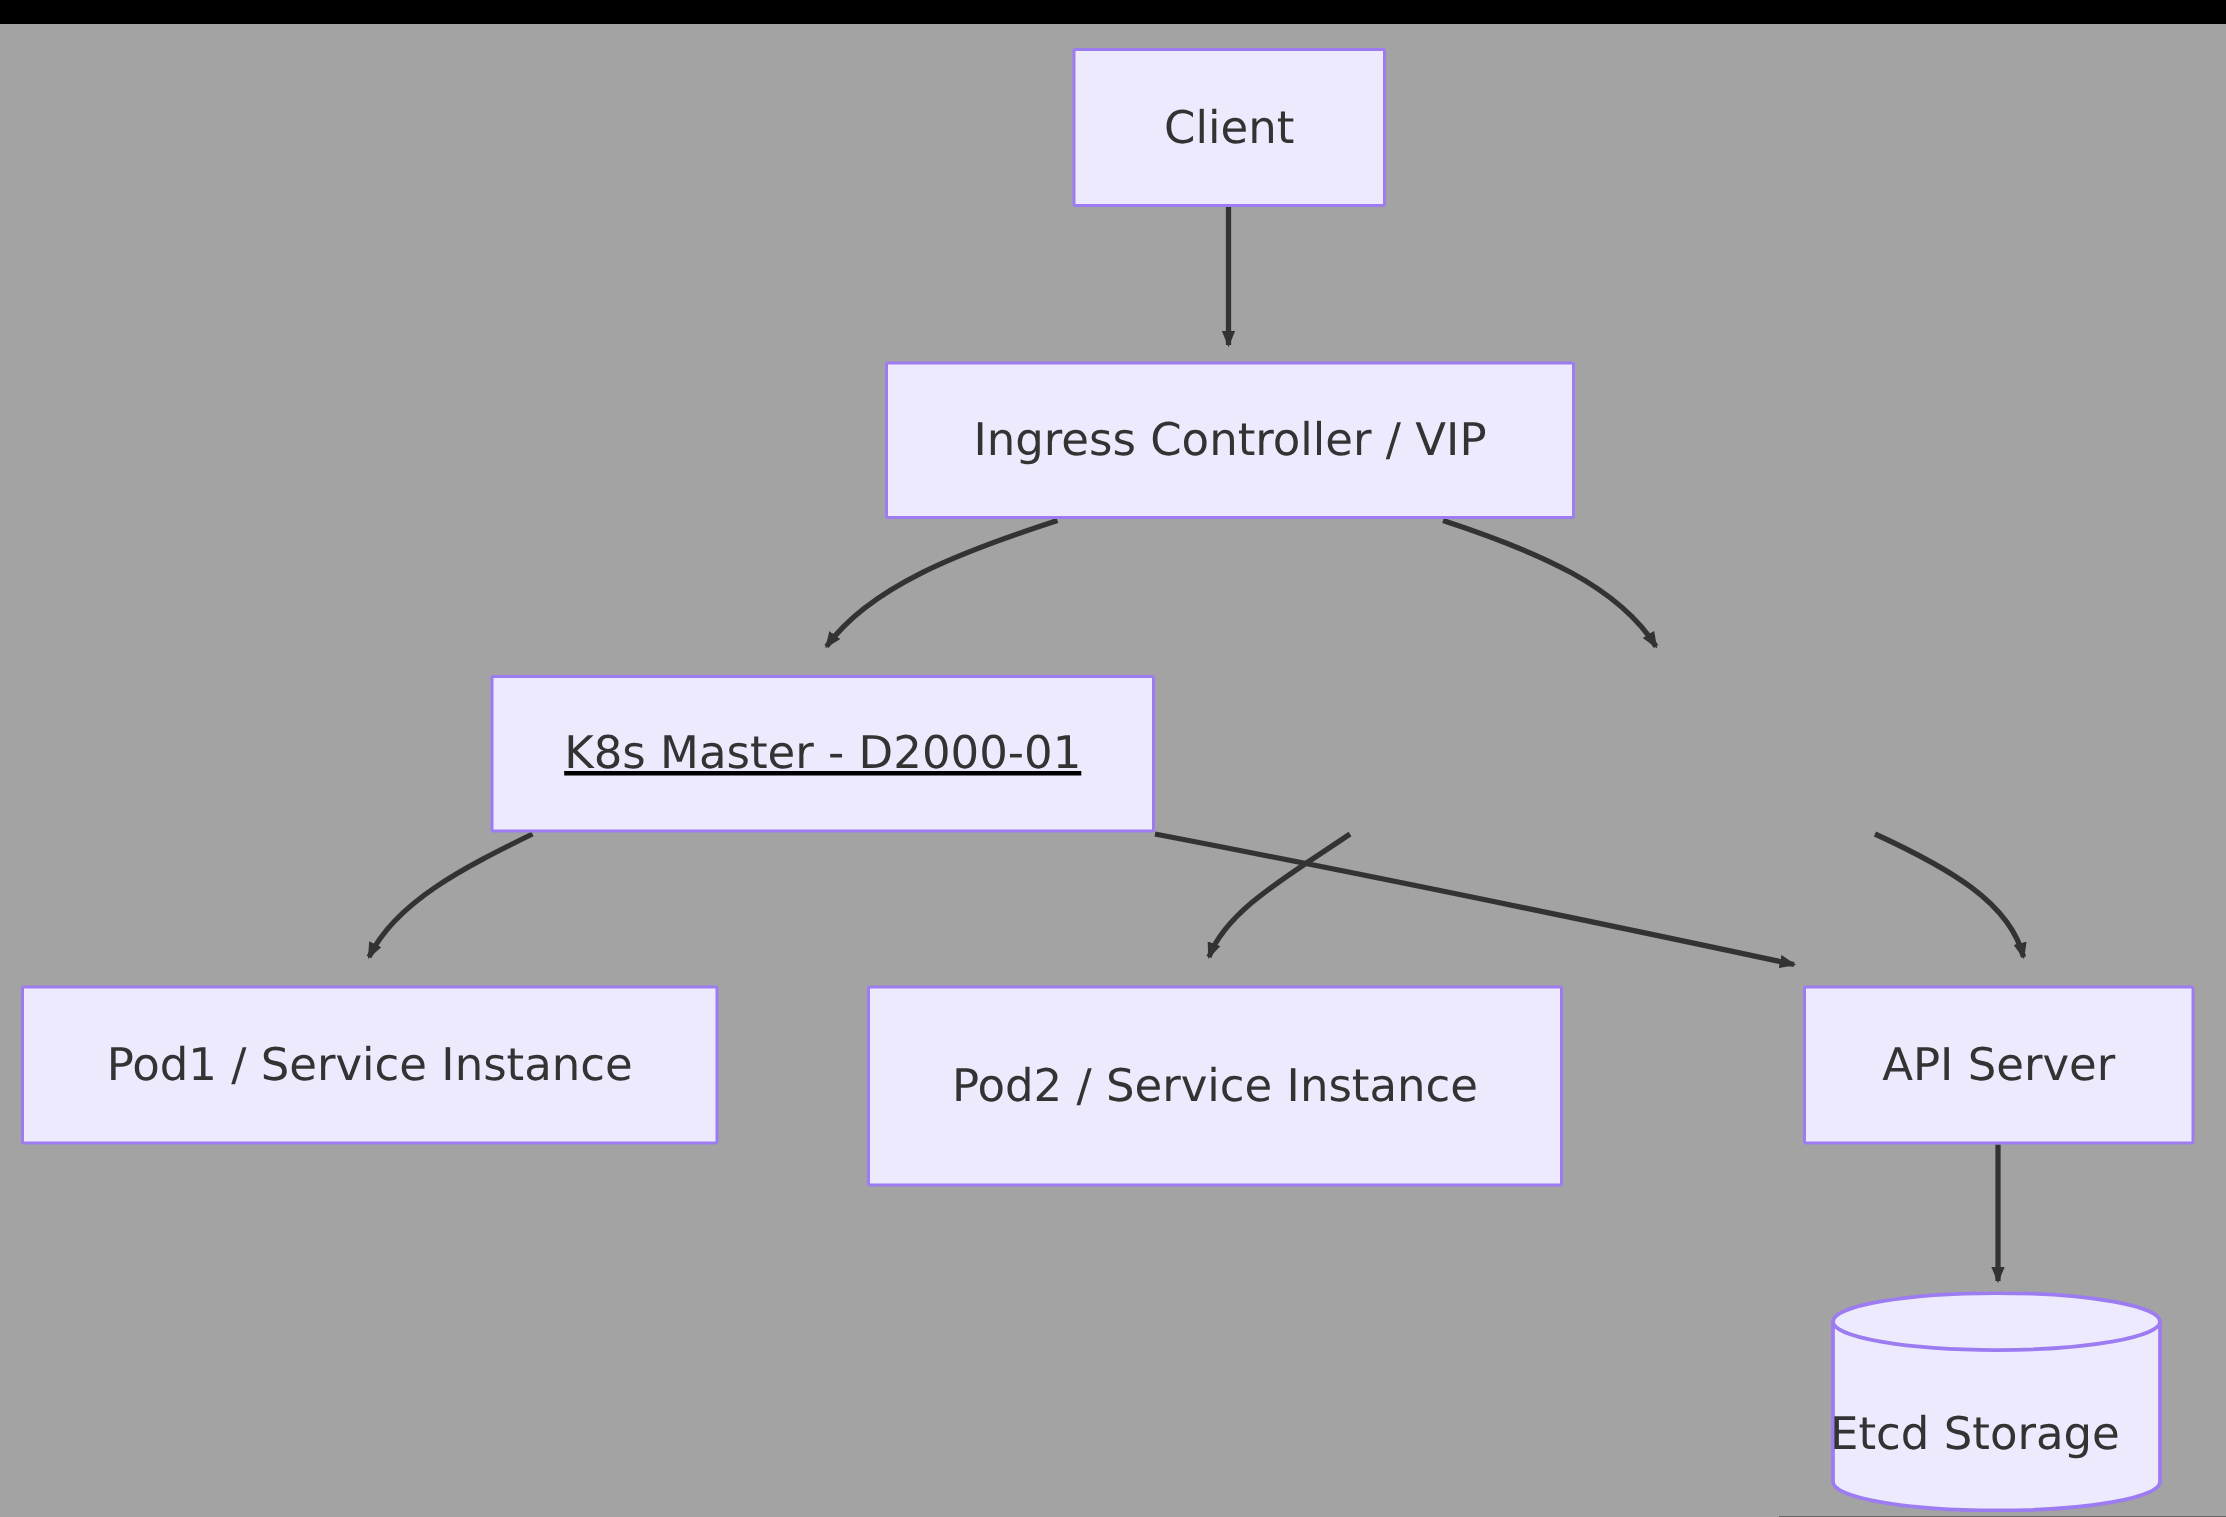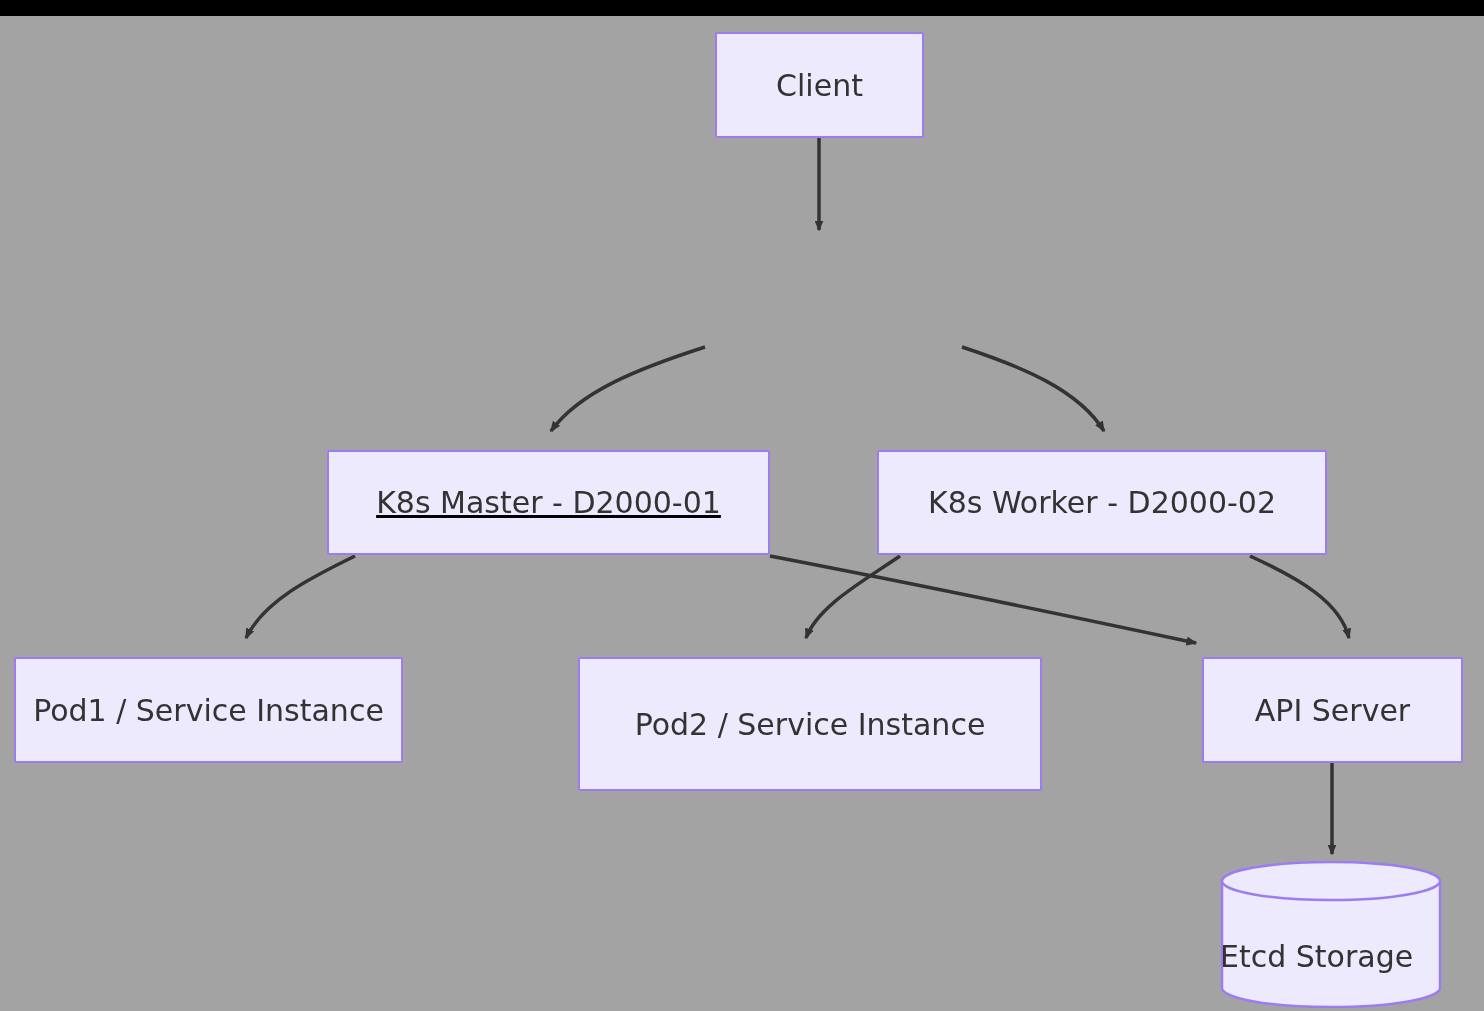--- a/index.html
+++ b/index.html
@@ -96,30 +96,30 @@
 
     <path d="M 1250,540 C 1300,563 1340,586 1349,622" fill="none" stroke="#333333" stroke-width="3.5" marker-end="url(#arrowhead)"></path>
 
     <path d="M 1332,747 L 1332,838" fill="none" stroke="#333333" stroke-width="3.5" marker-end="url(#arrowhead)"></path>
   </svg>
 
   <div class="node" style="left:715px; top:16px; width:209px; height:106px;">
     <span class="node-label">Client</span>
   </div>
 
+  <div class="node" style="left:590px; top:225px; width:460px; height:105px;">
+    <span class="node-label">Ingress Controller / VIP</span>
+  </div>
 
   <div class="node" style="left:327px; top:434px; width:443px; height:105px;text-decoration:underline;">
     <span class="node-label">K8s Master - D2000-01</span>
   </div>
 
-  <div class="node" style="left:877px; top:434px; width:450px; height:105px;">
-    <span class="node-label">K8s Worker - D2000-02</span>
-  </div>
 
-  <div class="node" style="left:14px; top:641px; width:389px; height:106px;">
+  <div class="node" style="left:14px; top:641px; width:465px; height:106px;">
     <span class="node-label">Pod1 / Service Instance</span>
   </div>
 
   <div class="node" style="left:578px; top:641px; width:464px; height:134px;">
     <span class="node-label">Pod2 / Service Instance</span>
   </div>
 
   <div class="node" style="left:1202px; top:641px; width:261px; height:106px;">
     <span class="node-label">API Server</span>
   </div>

